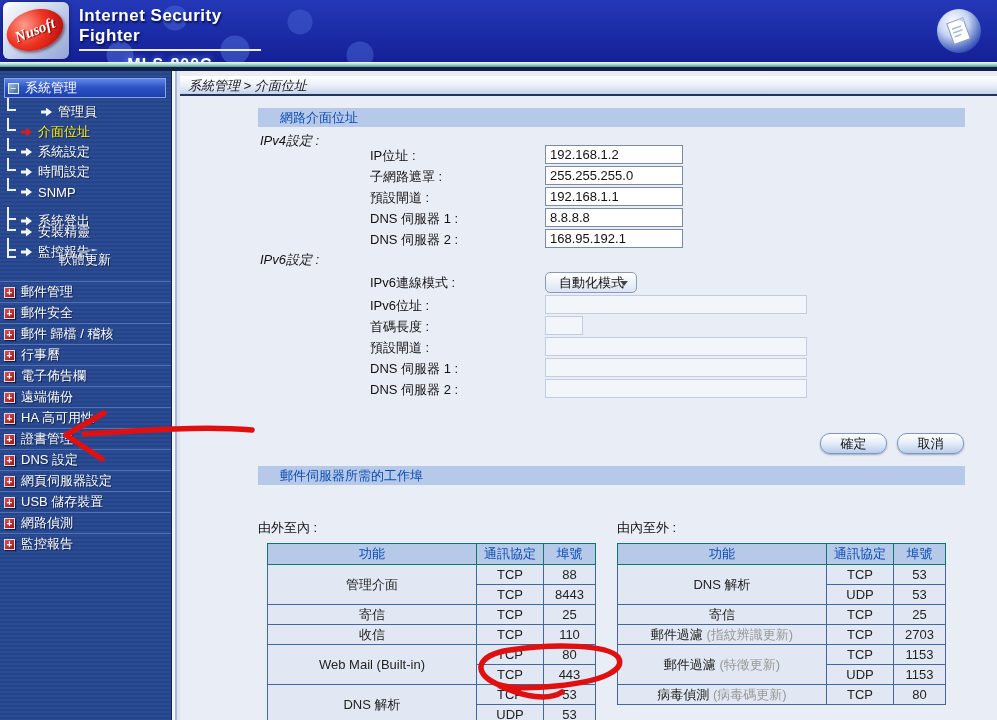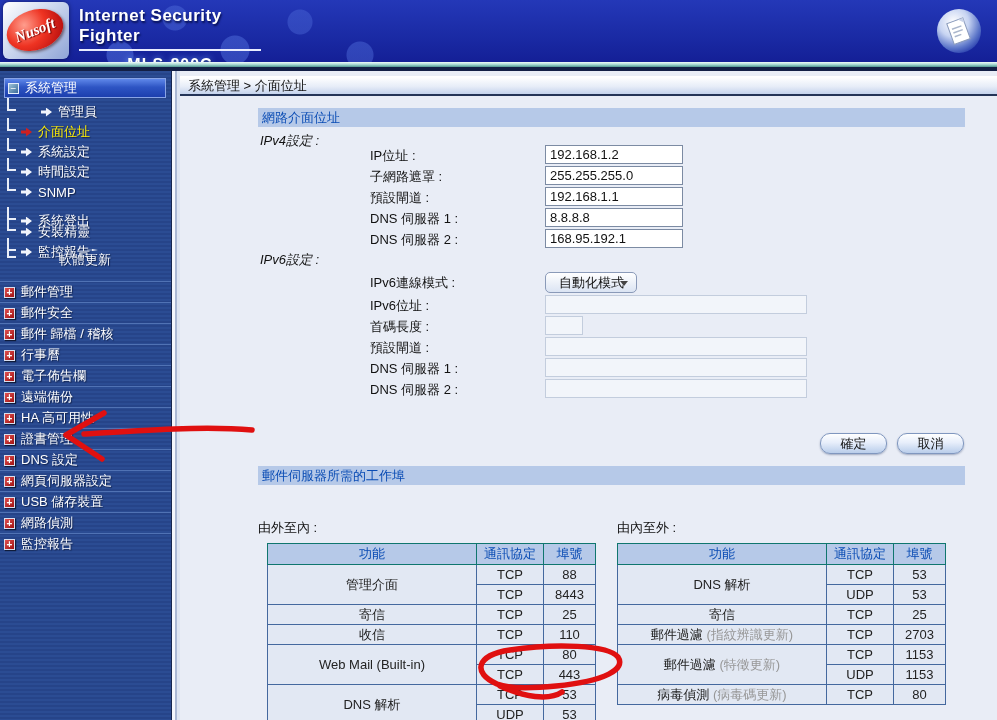--- a/index.html
+++ b/index.html
@@ -59,23 +59,23 @@
   .plus { width:11px; height:11px; margin:0 6px 0 4px; font-size:10px; line-height:9px; text-align:center;
     color:#fff; font-weight:bold; background:linear-gradient(135deg,#e05050,#a01212);
     border:1px solid #d8dff0; box-shadow:1px 1px 1px #101c3a; }
   .glabel { color:#fff; font-size:13px; text-shadow:1px 1px 1px #12224a; }
 
   
   .content { position:absolute; left:180px; top:71px; width:817px; height:649px; background:#e9edf6; }
   .breadcrumb { position:absolute; left:0; top:5px; width:817px; height:20px;
     background:linear-gradient(180deg,#ffffff 0%,#e7edf8 55%,#c5d3ec 100%);
     border-top:1px solid #fff; border-bottom:2px solid #243457;
-    font-size:13px; color:#111; line-height:18px; padding-left:8px; }
+    font-size:13px; color:#111; line-height:18px; padding-left:8px;font-style:italic; }
   .band { position:absolute; left:78px; width:707px; height:19px; background:#b6c9e8;
-    color:#0a4cb4; font-size:13px; line-height:19px; padding-left:4px; }
+    color:#0a4cb4; font-size:13px; line-height:19px; padding-left:22px; }
   .band1 { top:37px; } .band2 { top:395px; }
   .grp-label { position:absolute; left:80px; font-size:13px; color:#111;font-style:italic; }
   .ipv4 { top:61px; } .ipv6 { top:180px; }
   .frow { position:absolute; left:0; width:700px; height:20px; }
   .flabel { position:absolute; left:190px; top:2px; font-size:13px; color:#111; }
   .fin { position:absolute; left:365px; top:0; width:138px; height:19px; border:1px solid #7c8ba3;
     background:#fff; font-size:13px; color:#111; padding:0 4px; font-family:inherit; }
   .fin.dis { background:#f2f5fa; border:1px solid #c3cddd; }
   .fin.small { width:38px; }
   .fin.wide { width:262px; }

